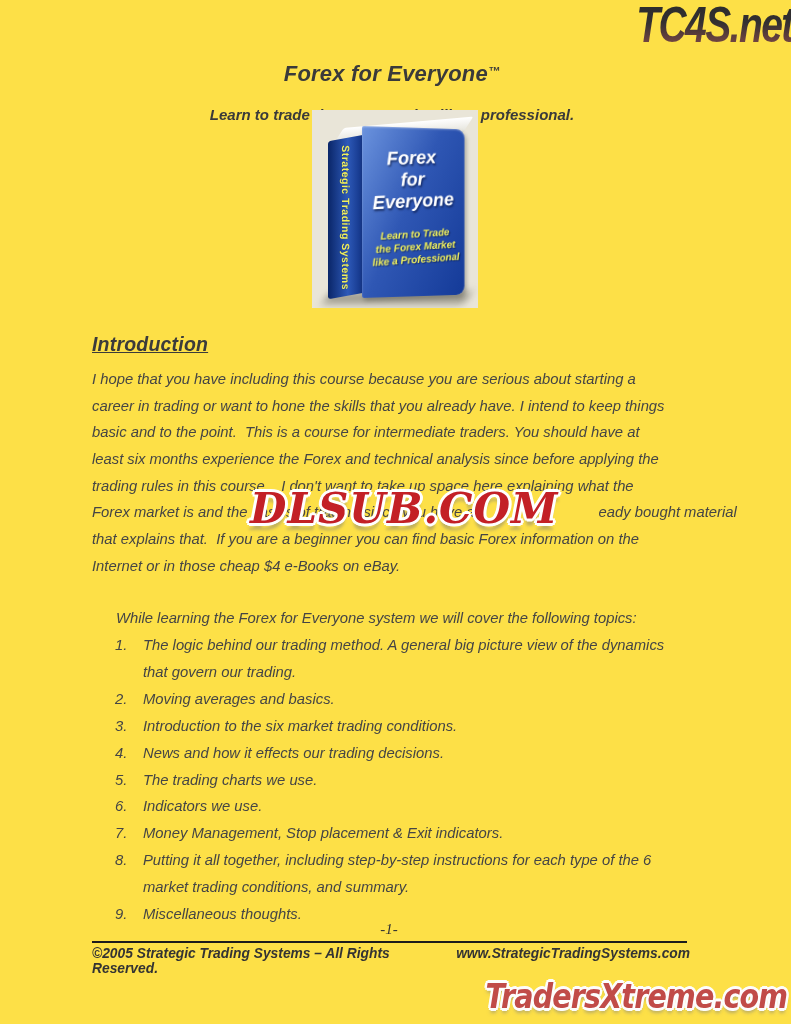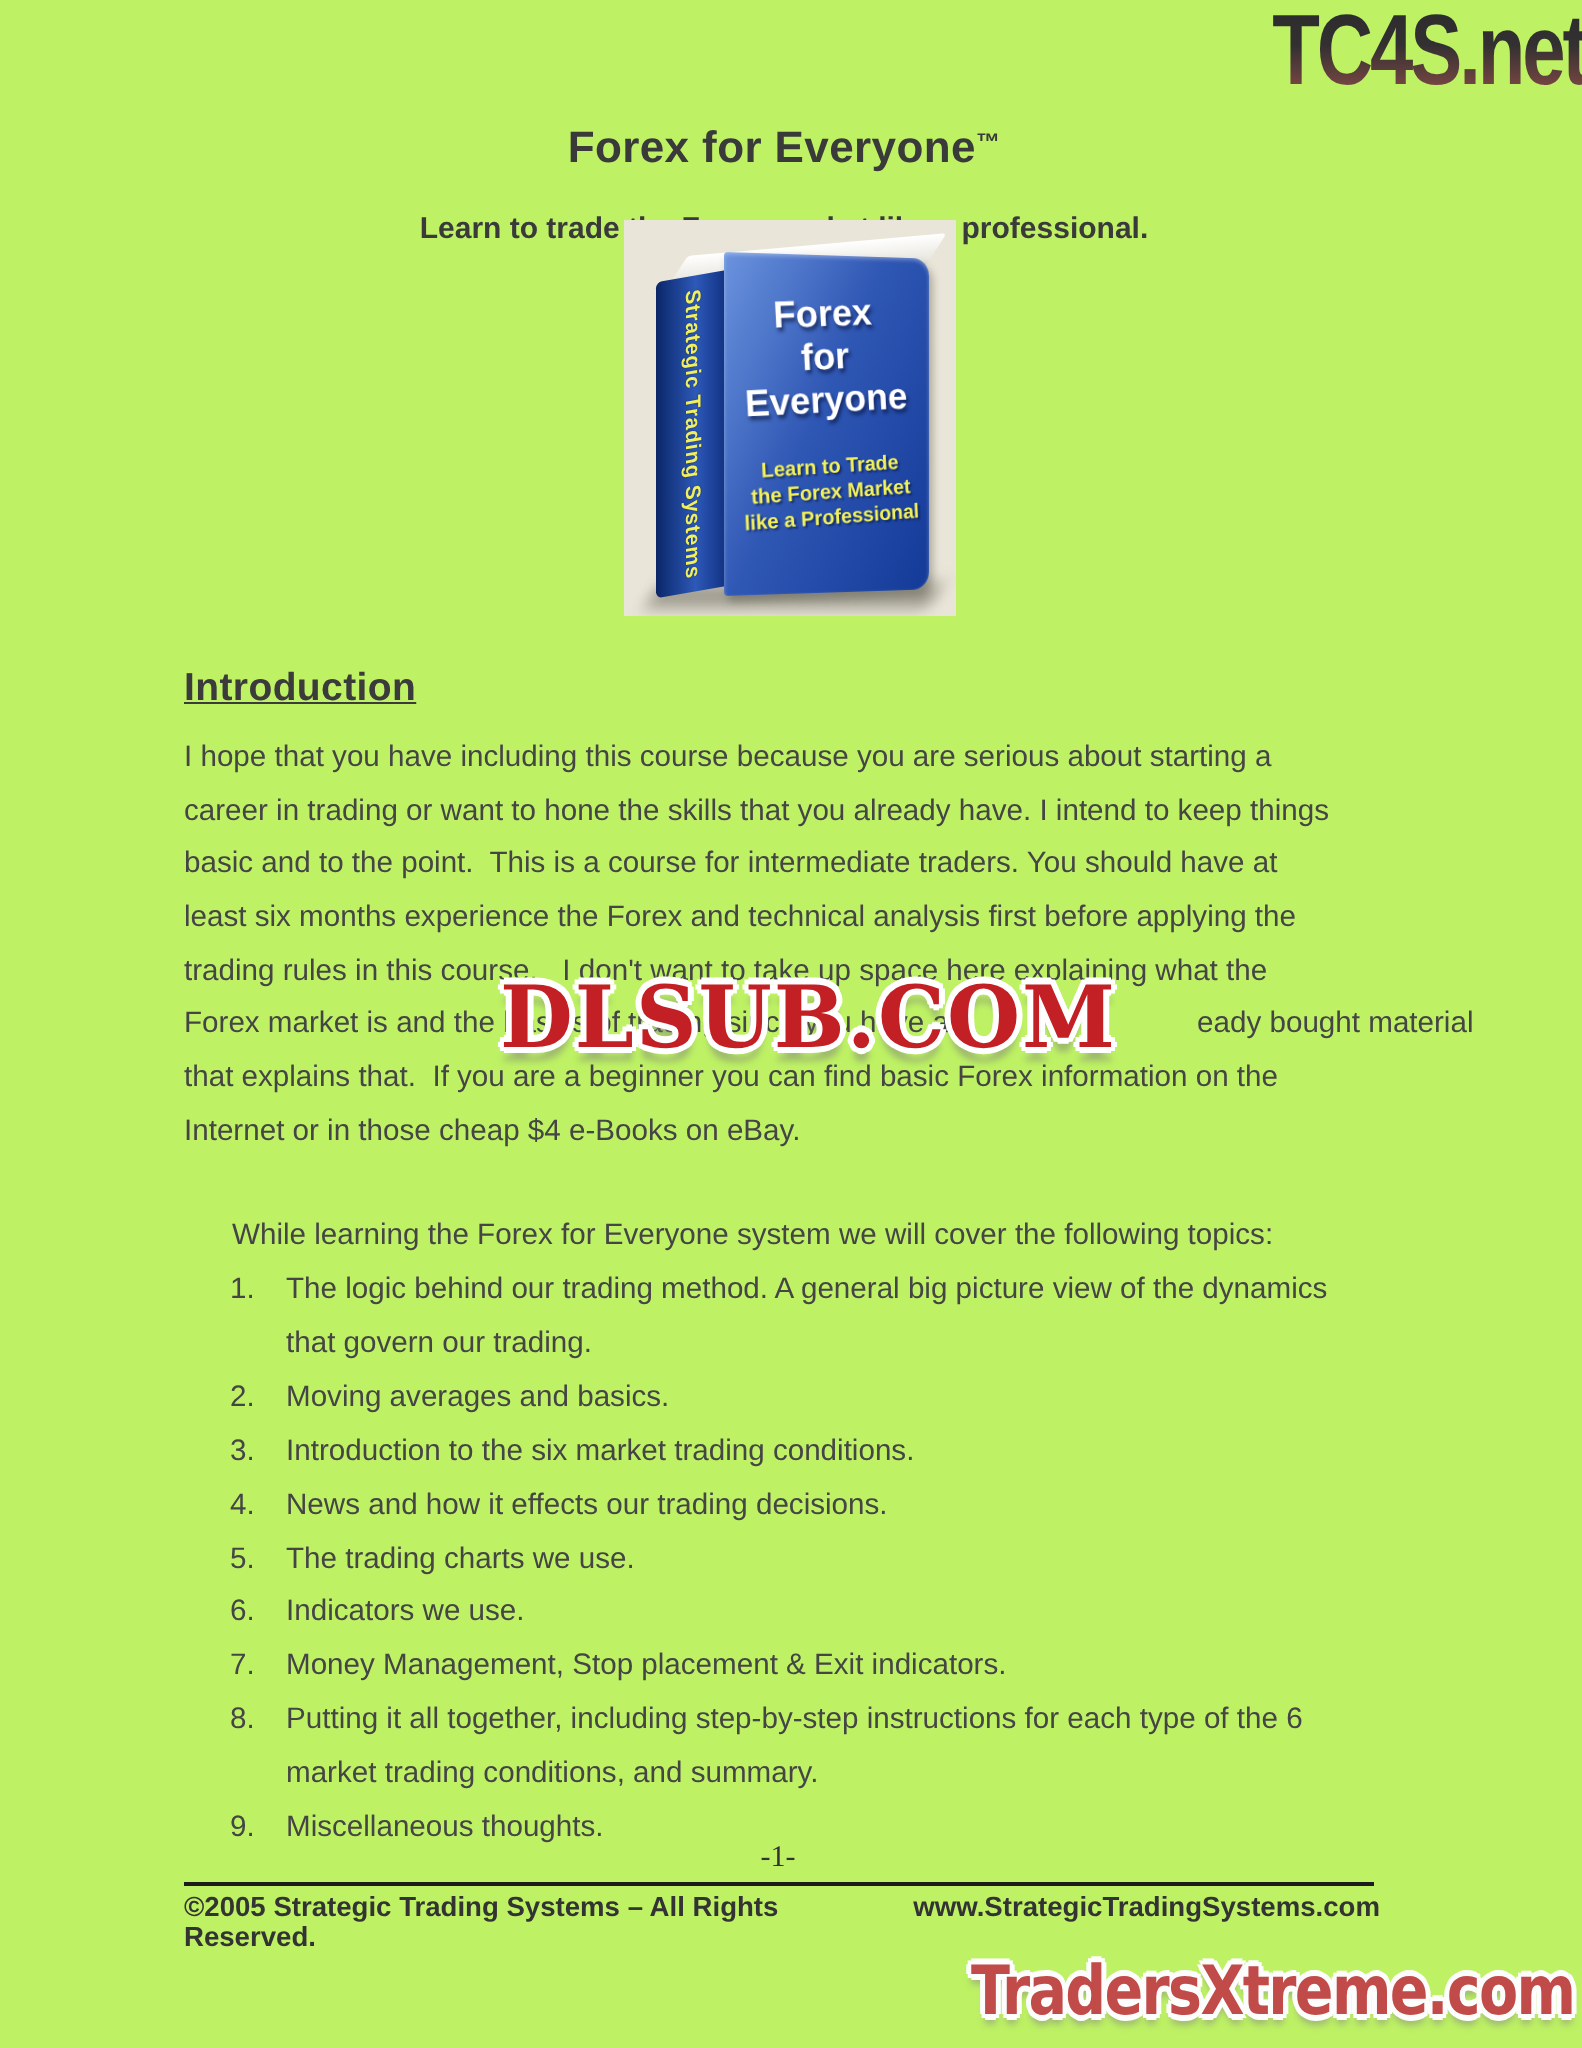--- a/index.html
+++ b/index.html
@@ -1,21 +1,21 @@
 <!DOCTYPE html>
 <html><head>
 <meta charset="utf-8">
 <style>
   html,body{margin:0;padding:0;}
   body{
     width:791px;height:1024px;background:#ffffff;
     font-family:"Liberation Sans",sans-serif;color:#424242;
     position:relative;overflow:hidden;
   }
-  .page{position:absolute;left:0;top:0;width:791px;height:1024px;background:#bef264;}
+  .page{position:absolute;left:0;top:0;width:791px;height:1024px;background:#fde047;font-style:italic;}
 
   
   .tc4s{
     position:absolute;top:0px;right:-2px;
     font-size:50px;font-weight:bold;letter-spacing:-2px;line-height:50px;
     transform:scaleX(0.78);transform-origin:right top;
     color:#4a3434;
     background:linear-gradient(to bottom,#2b2b2b 0%,#333031 45%,#8a4d48 100%);
     -webkit-background-clip:text;background-clip:text;
     -webkit-text-fill-color:transparent;
@@ -130,21 +130,21 @@
       </div>
     </div>
   </div>
 
   <div class="intro-heading">Introduction</div>
 
   <div class="para">
     <div class="para-line">I hope that you have including this course because you are serious about starting a</div>
     <div class="para-line">career in trading or want to hone the skills that you already have. I intend to keep things</div>
     <div class="para-line">basic and to the point.  This is a course for intermediate traders. You should have at</div>
-    <div class="para-line">least six months experience the Forex and technical analysis first before applying the</div>
+    <div class="para-line">least six months experience the Forex and technical analysis since before applying the</div>
     <div class="para-line">trading rules in this course.   I don't want to take up space here explaining what the</div>
     <div class="para-line"><span>Forex market is and the </span><span class="hidden-mid">basics of trading since you have alr</span><span>eady bought material</span></div>
     <div class="para-line">that explains that.  If you are a beginner you can find basic Forex information on the</div>
     <div class="para-line">Internet or in those cheap $4 e-Books on eBay.</div>
   </div>
 
   <div class="dlsub">DLSUB.COM</div>
 
   <div class="topics-intro">While learning the Forex for Everyone system we will cover the following topics:</div>
 

